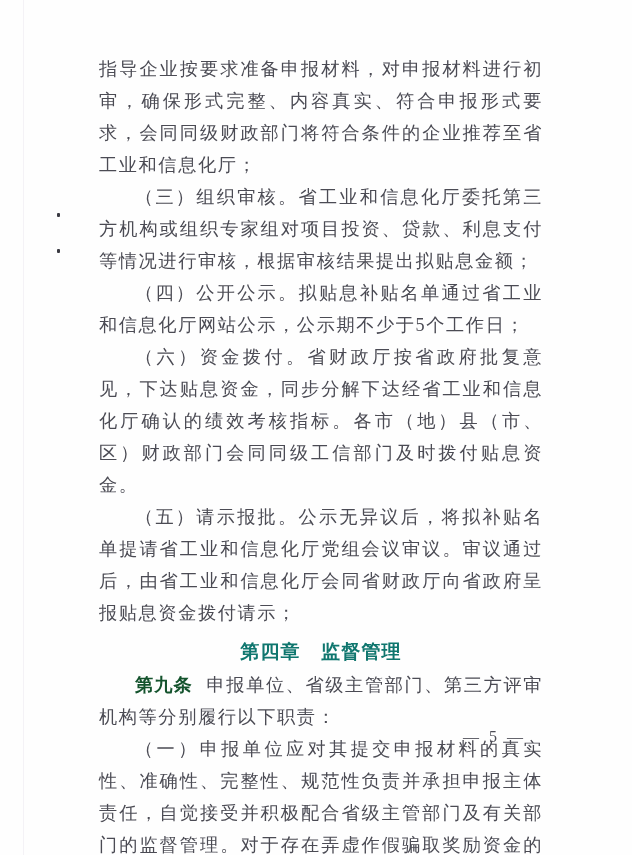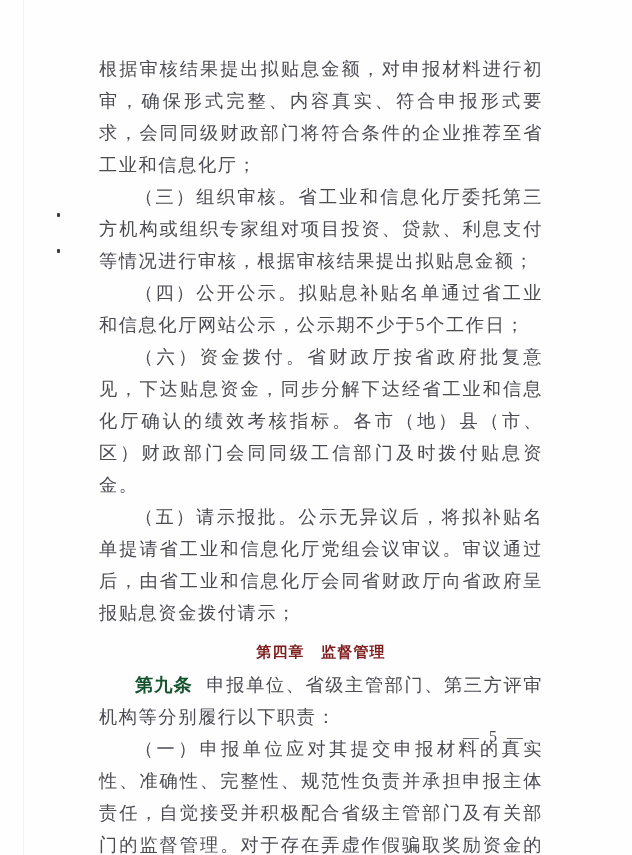--- a/index.html
+++ b/index.html
@@ -49,22 +49,22 @@
     text-align: justify;
     text-justify: inter-character;
     text-indent: 0;
   }
   .para.indent {
     text-indent: 36px;
   }
   .chapter-heading {
     margin: 6px 0 0 0;
     text-align: center;
-    color: #7f1d1d;
-    font-size: 15px;
+    color: #0f766e;
+    font-size: 19px;
     line-height: 34px;
     letter-spacing: 1.2px;
     font-family: "Liberation Sans", "DejaVu Sans", sans-serif;
     font-weight: bold;
   }
   .article-para {
     margin: 0;
     color: #4b4b54;
     font-size: 18.2px;
     line-height: 32px;
@@ -97,21 +97,21 @@
 <body>
 
 <div id="page">
 
   <div id="scan-edge"></div>
   <div class="speck" id="speck-a"></div>
   <div class="speck" id="speck-b"></div>
 
   <div id="body-text">
 
-    <p class="para">根据审核结果提出拟贴息金额，对申报材料进行初审，确保形式完整、内容真实、符合申报形式要求，会同同级财政部门将符合条件的企业推荐至省工业和信息化厅；</p>
+    <p class="para">指导企业按要求准备申报材料，对申报材料进行初审，确保形式完整、内容真实、符合申报形式要求，会同同级财政部门将符合条件的企业推荐至省工业和信息化厅；</p>
 
     <p class="para indent">（三）组织审核。省工业和信息化厅委托第三方机构或组织专家组对项目投资、贷款、利息支付等情况进行审核，根据审核结果提出拟贴息金额；</p>
 
     <p class="para indent">（四）公开公示。拟贴息补贴名单通过省工业和信息化厅网站公示，公示期不少于5个工作日；</p>
 
     <p class="para indent">（六）资金拨付。省财政厅按省政府批复意见，下达贴息资金，同步分解下达经省工业和信息化厅确认的绩效考核指标。各市（地）县（市、区）财政部门会同同级工信部门及时拨付贴息资金。</p>
 
     <p class="para indent">（五）请示报批。公示无异议后，将拟补贴名单提请省工业和信息化厅党组会议审议。审议通过后，由省工业和信息化厅会同省财政厅向省政府呈报贴息资金拨付请示；</p>
 
     <p class="chapter-heading">第四章　监督管理</p>

